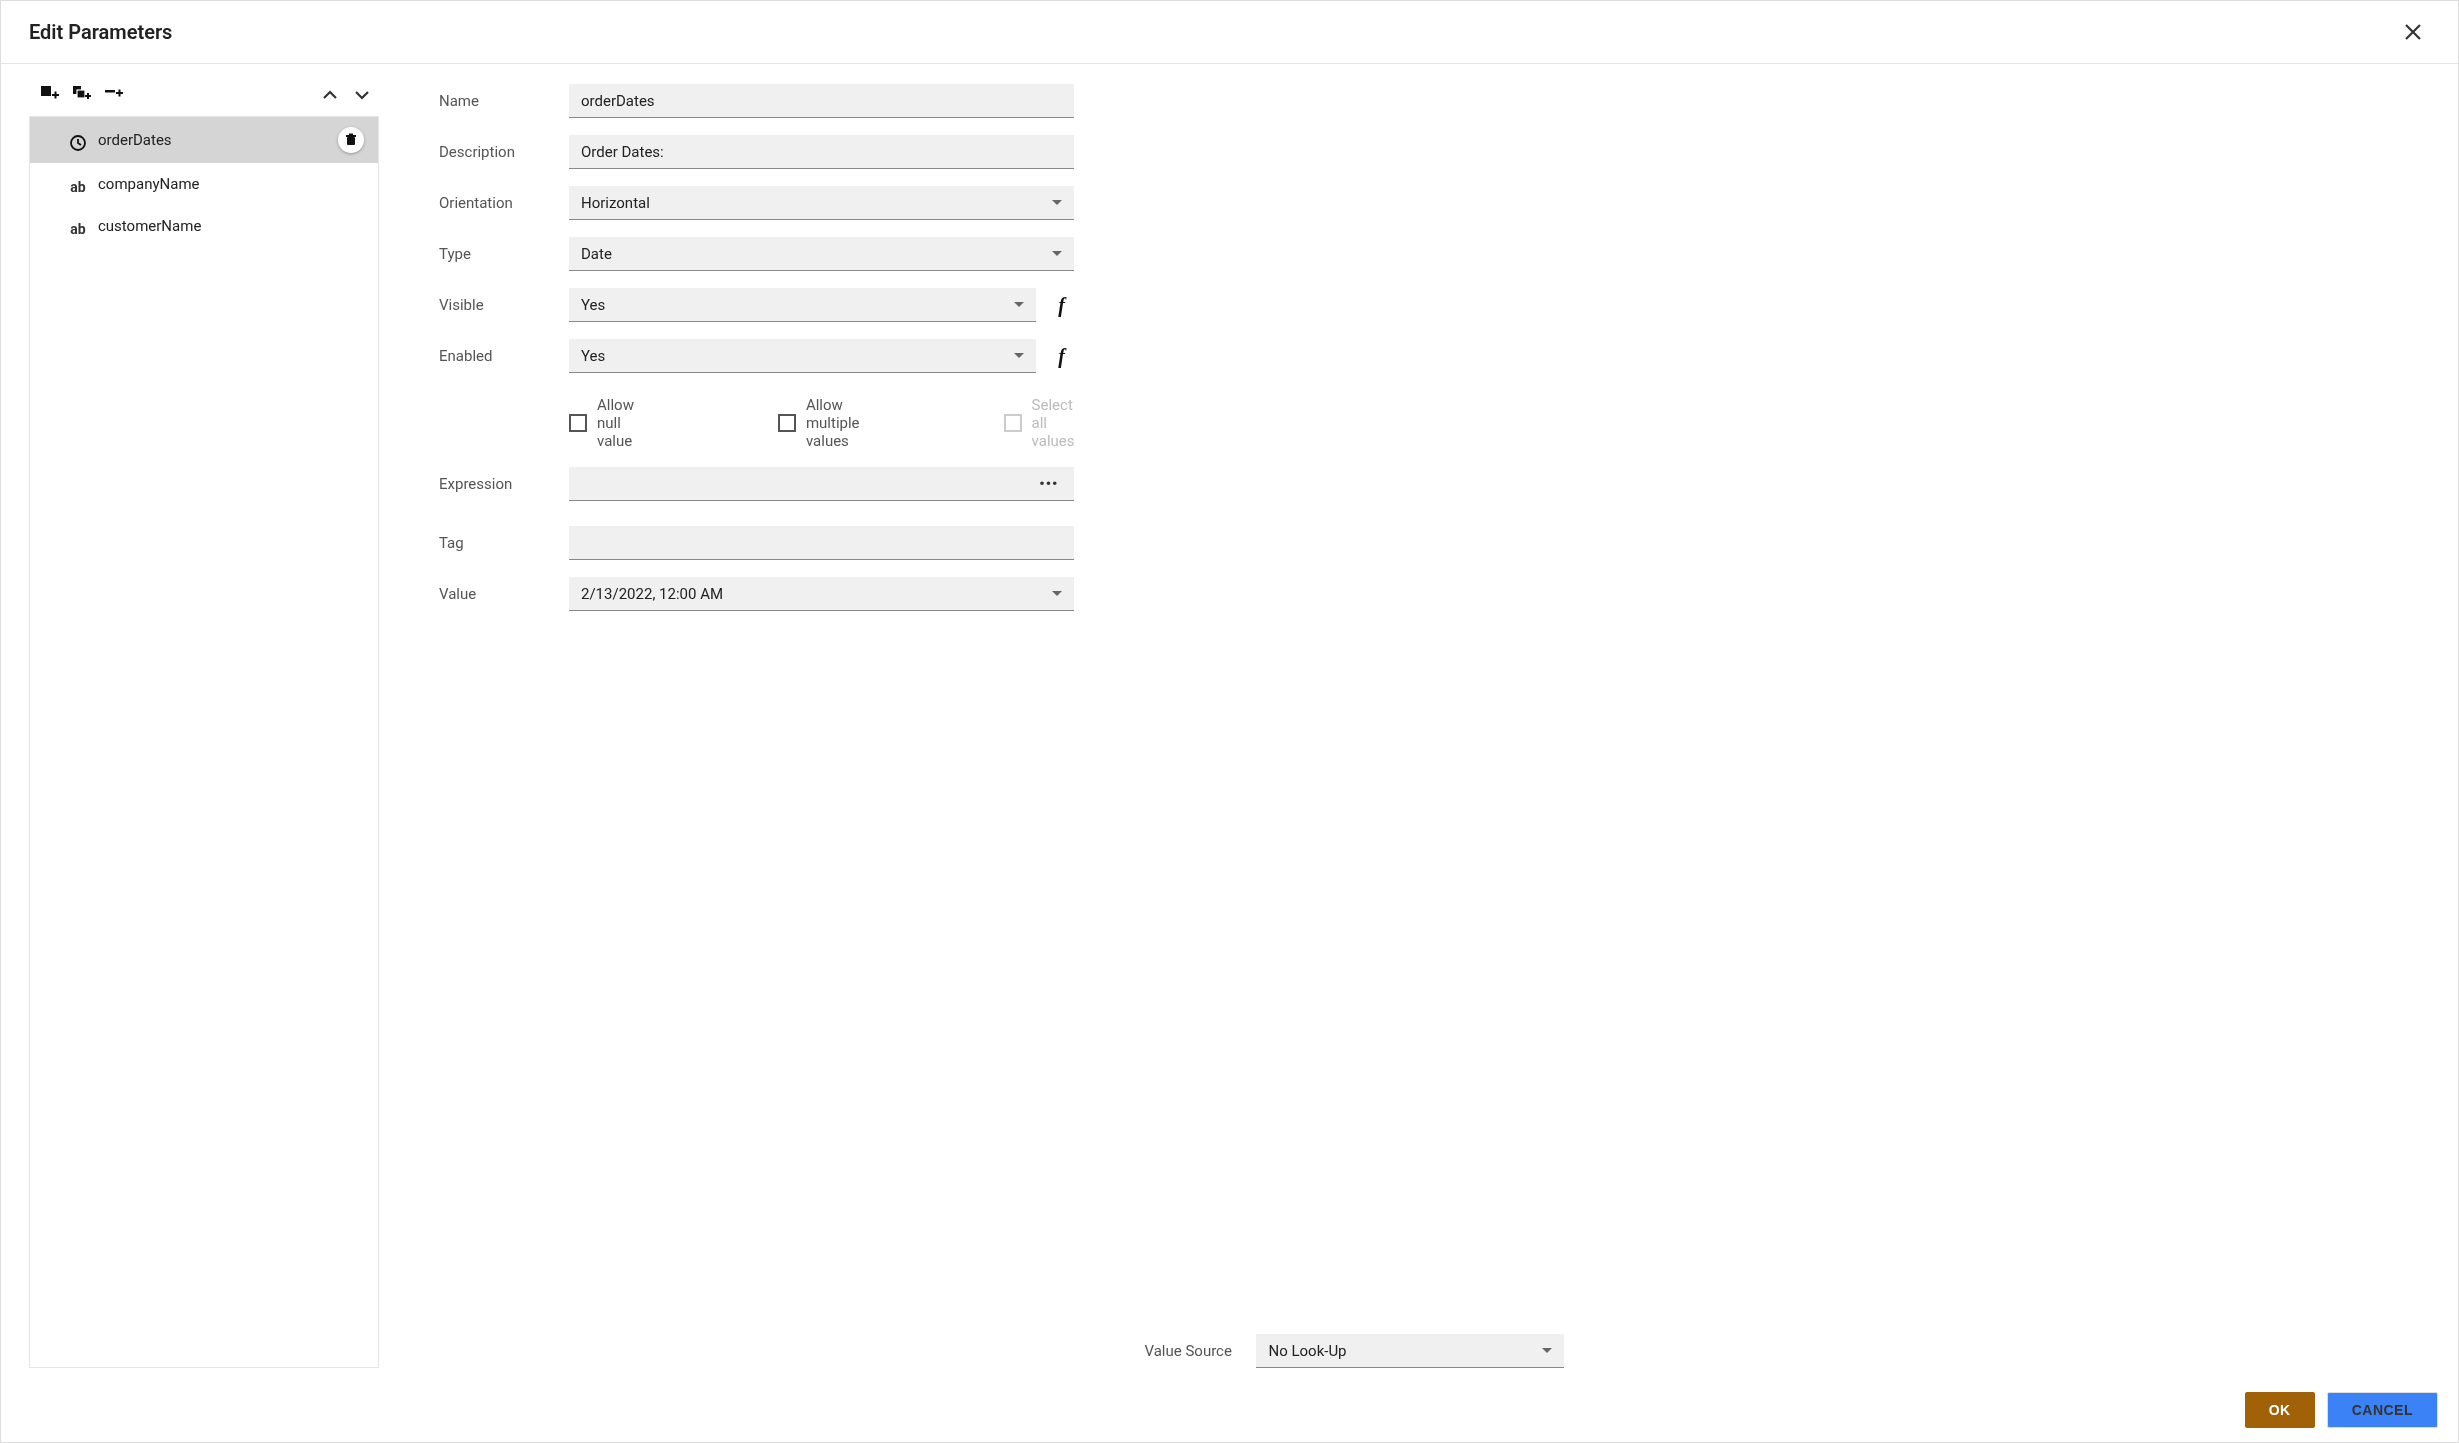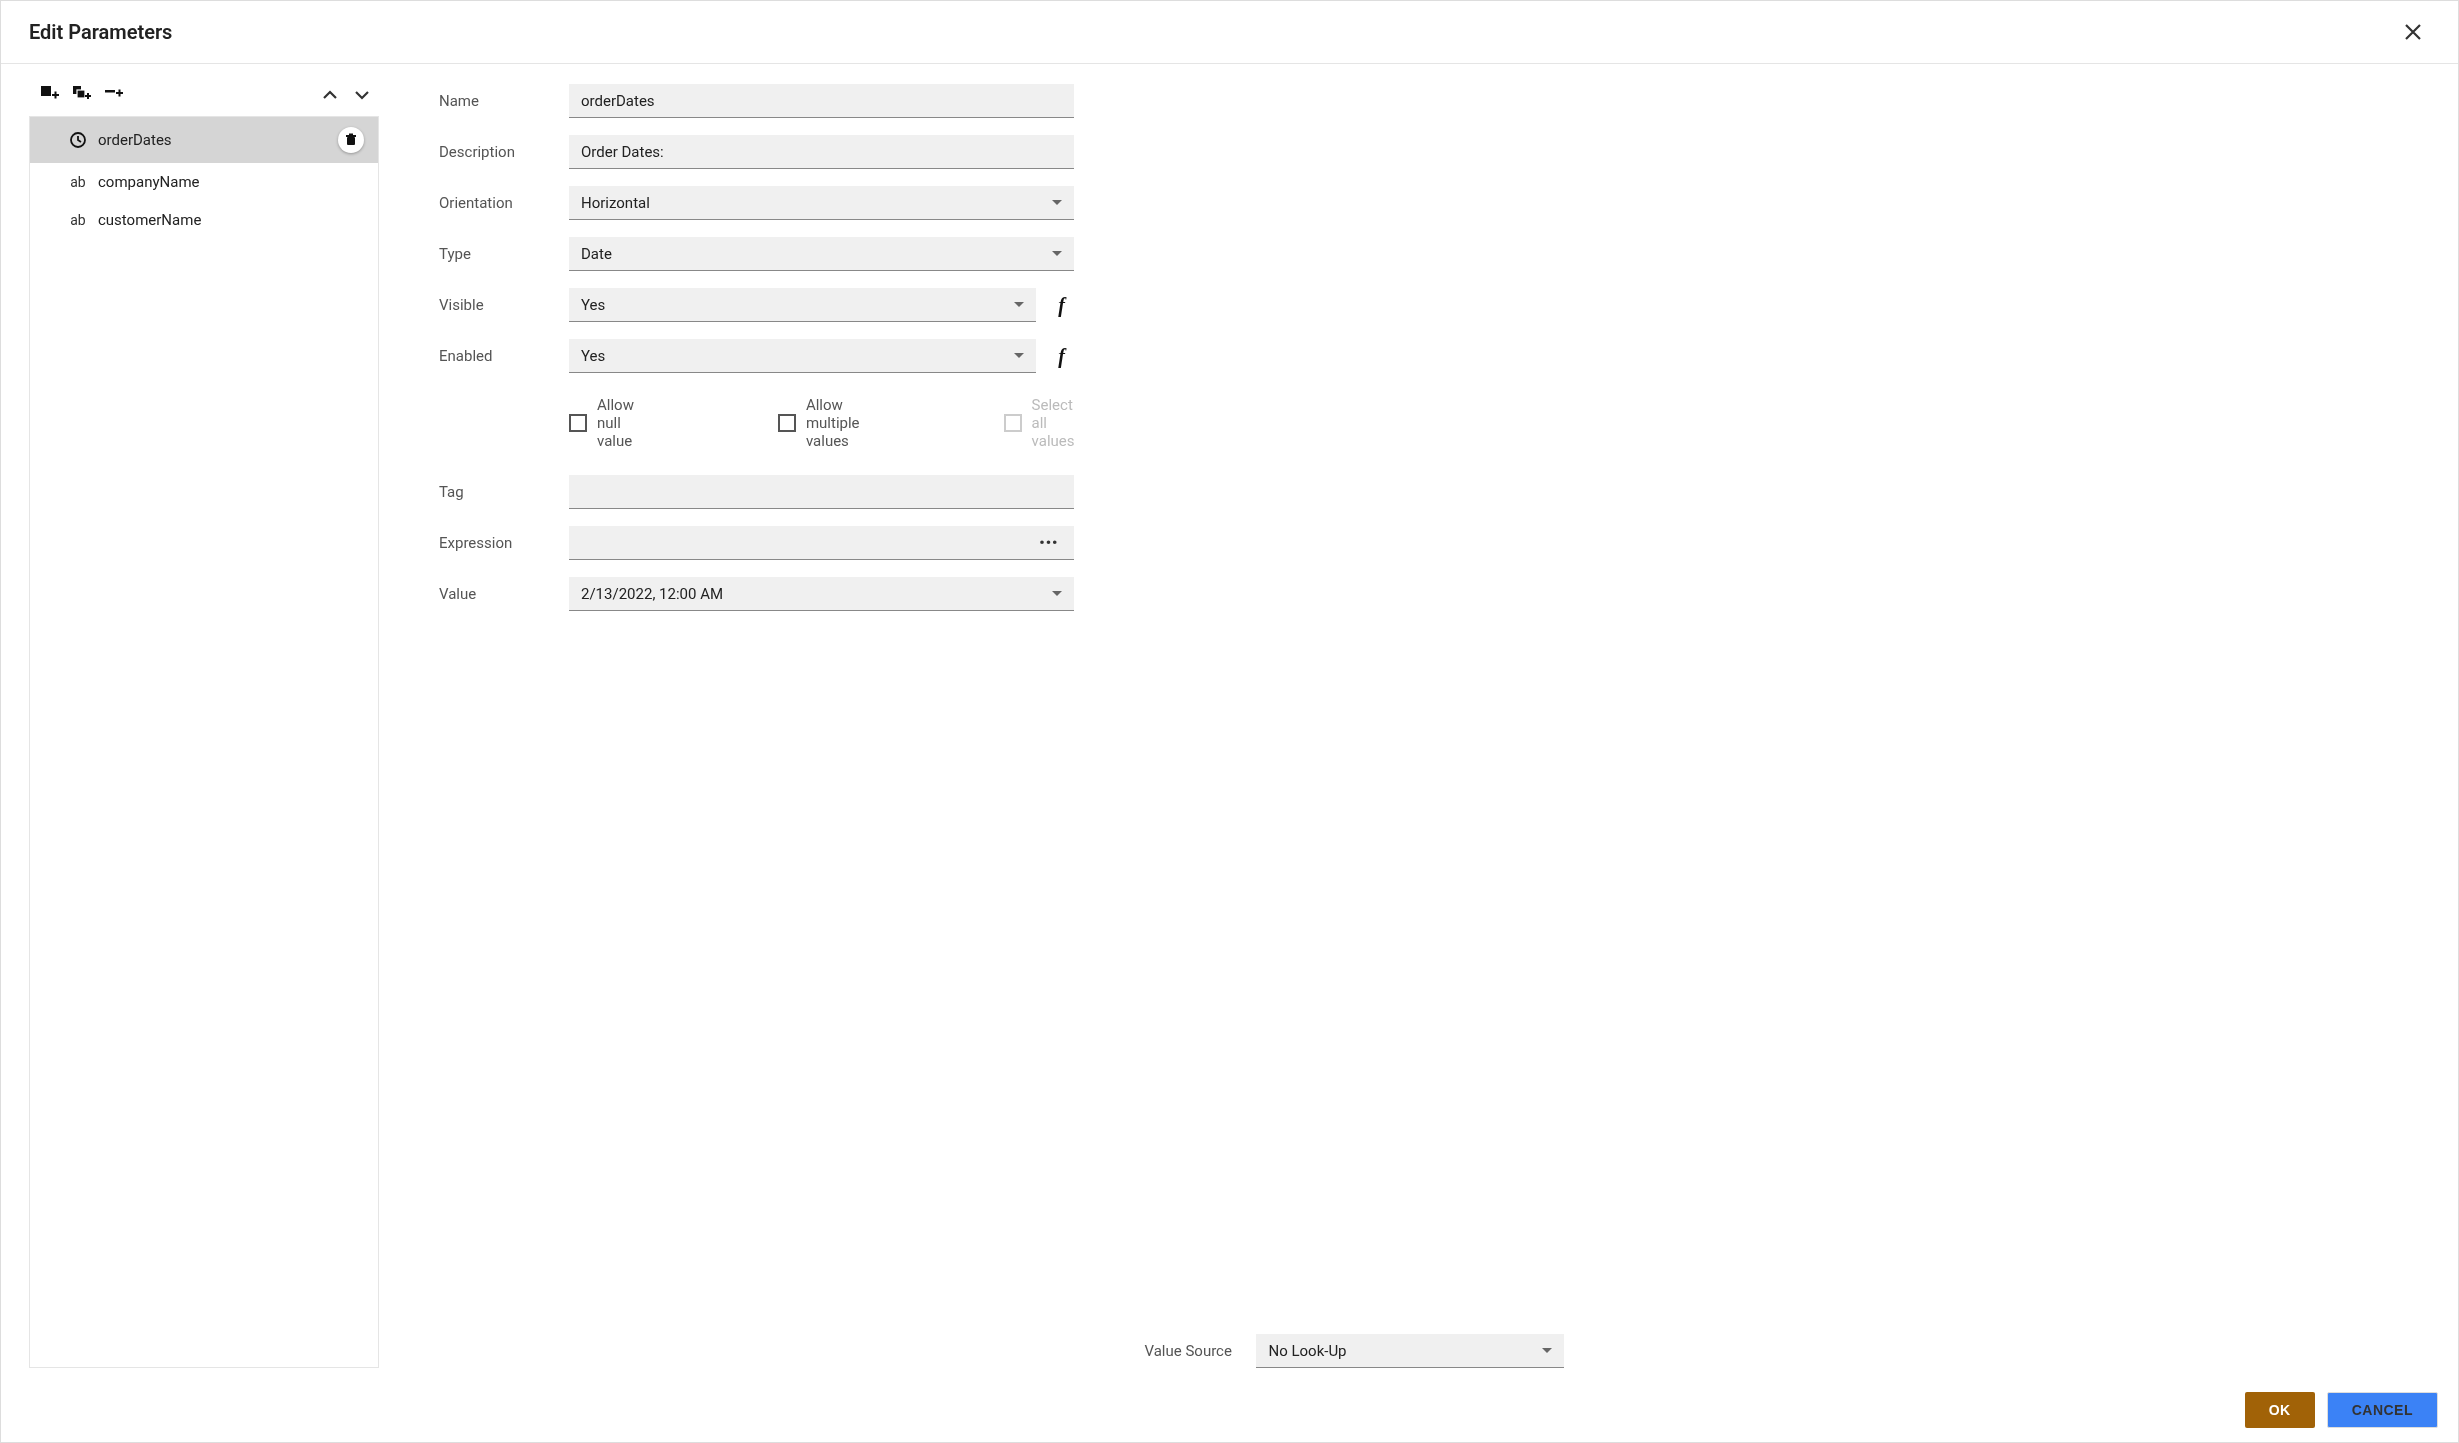--- a/index.html
+++ b/index.html
@@ -78,26 +78,27 @@
     align-items: center;
     gap: 10px;
     padding: 10px 14px;
     cursor: pointer;
     position: relative;
   }
   .param-item.selected {
     background: #d5d5d5;
   }
   .param-item .type-ic {
-    font-weight: 400;
+    font-weight: 700;
     width: 20px;
     text-align: center;
     display: inline-flex;
     align-items: center;
     justify-content: center;
+    margin-top: 6px;
   }
   .param-item.subitem { padding-left: 38px; }
   .param-label {
     flex: 1;
     font-size: 15px;
     color: #222;
   }
   .delete-btn {
     width: 26px;
     height: 26px;
@@ -377,37 +378,37 @@
           <div class="check-row">
             <div class="checkbox"></div>
             <div class="check-label">Allow multiple values</div>
           </div>
           <div class="check-row">
             <div class="checkbox disabled"></div>
             <div class="check-label disabled">Select all values</div>
           </div>
         </div>
 
-        <div class="form-row" style="margin-top:8px;">
-          <div class="form-label">Tag</div>
-          <div class="field">
-            <span></span>
-          </div>
-        </div>
-
         <div class="form-row">
           <div class="form-label">Expression</div>
           <div class="field">
             <span style="flex:1;"></span>
             <span class="ellipsis-btn">
               <span>•••</span>
             </span>
           </div>
         </div>
 
+        <div class="form-row" style="margin-top:8px;">
+          <div class="form-label">Tag</div>
+          <div class="field">
+            <span></span>
+          </div>
+        </div>
+
         <div class="form-row">
           <div class="form-label">Value</div>
           <div class="select-field">
             <span>2/13/2022, 12:00 AM</span>
             <span class="select-caret"></span>
           </div>
         </div>
 
       </div>
 

